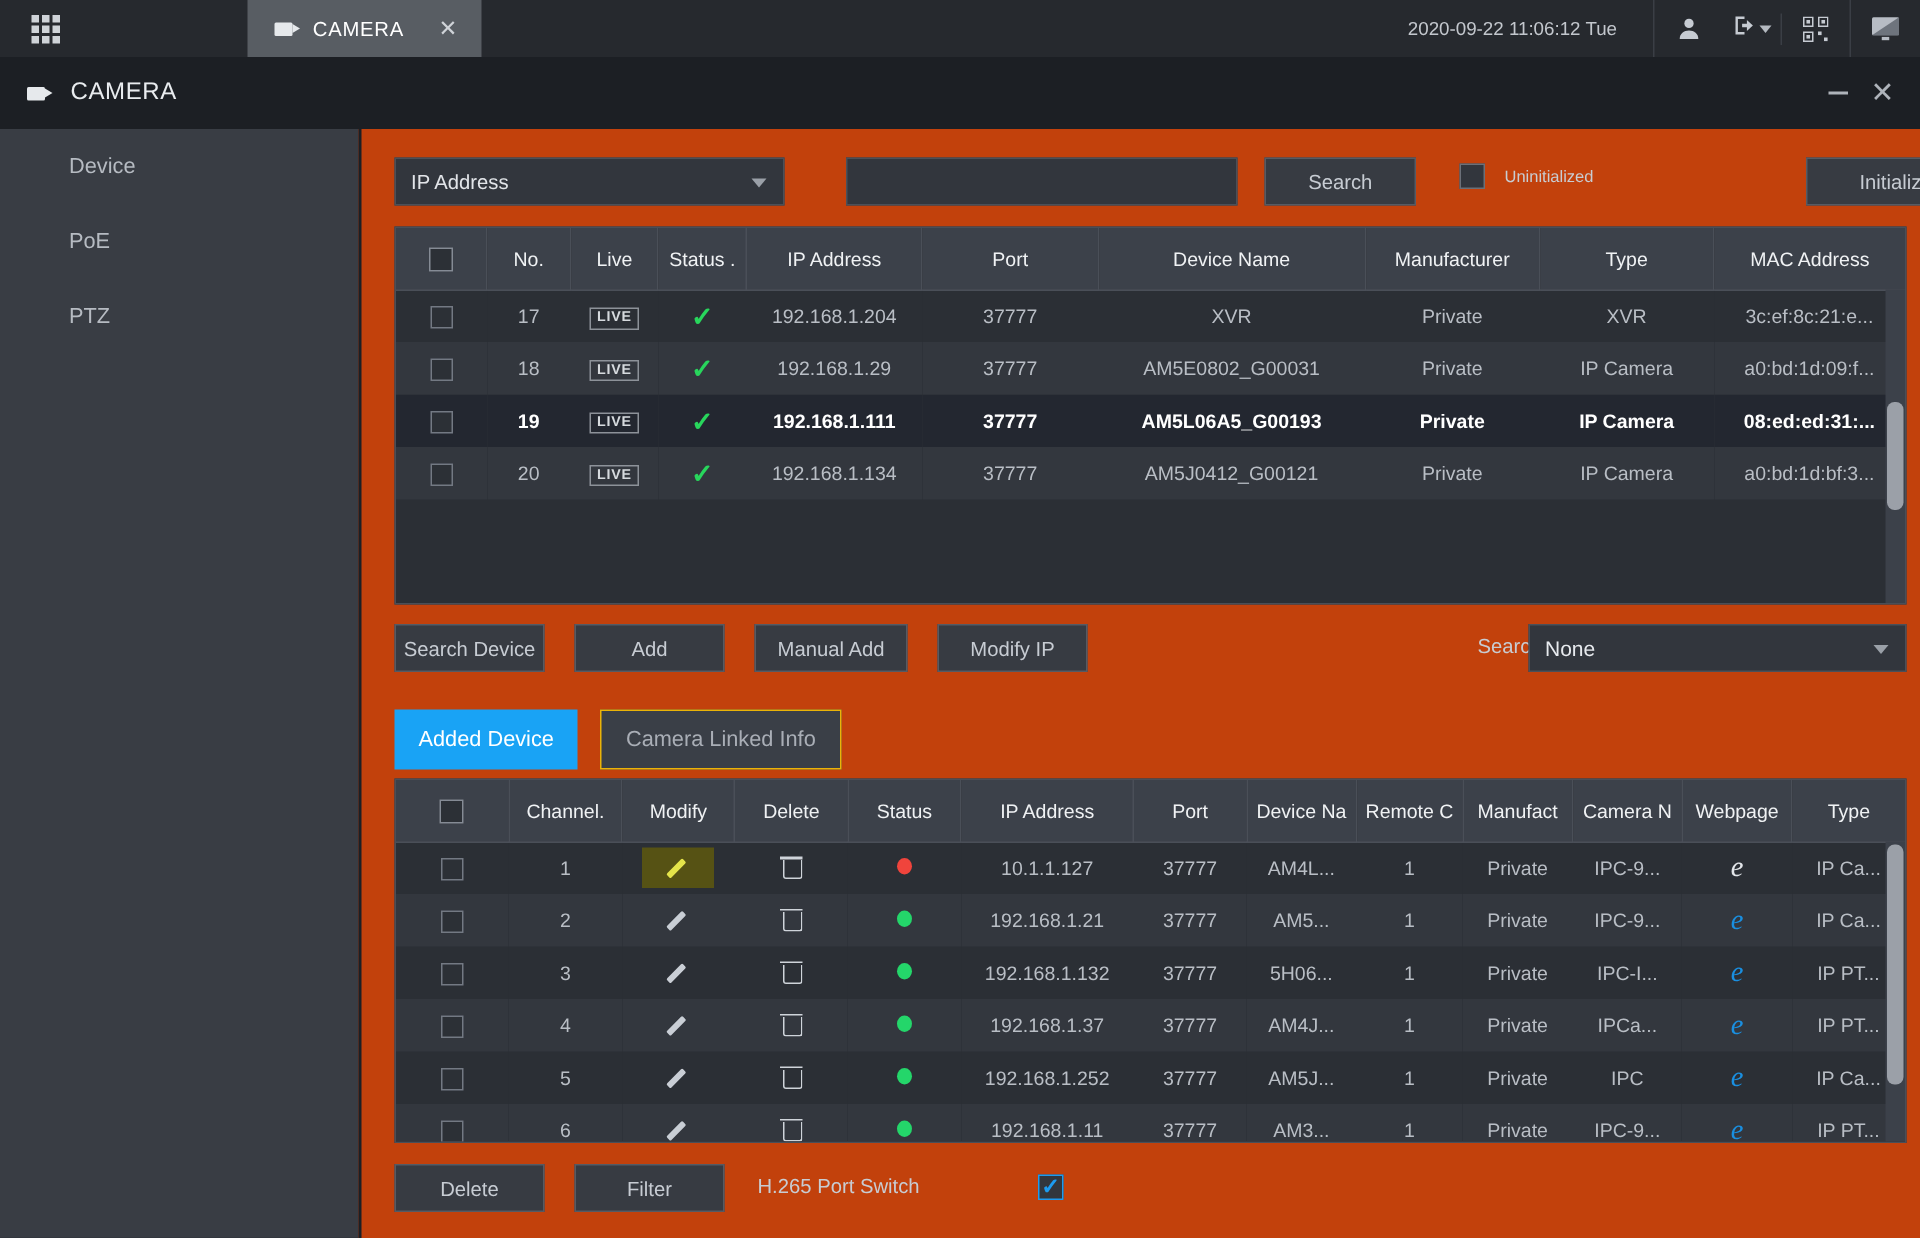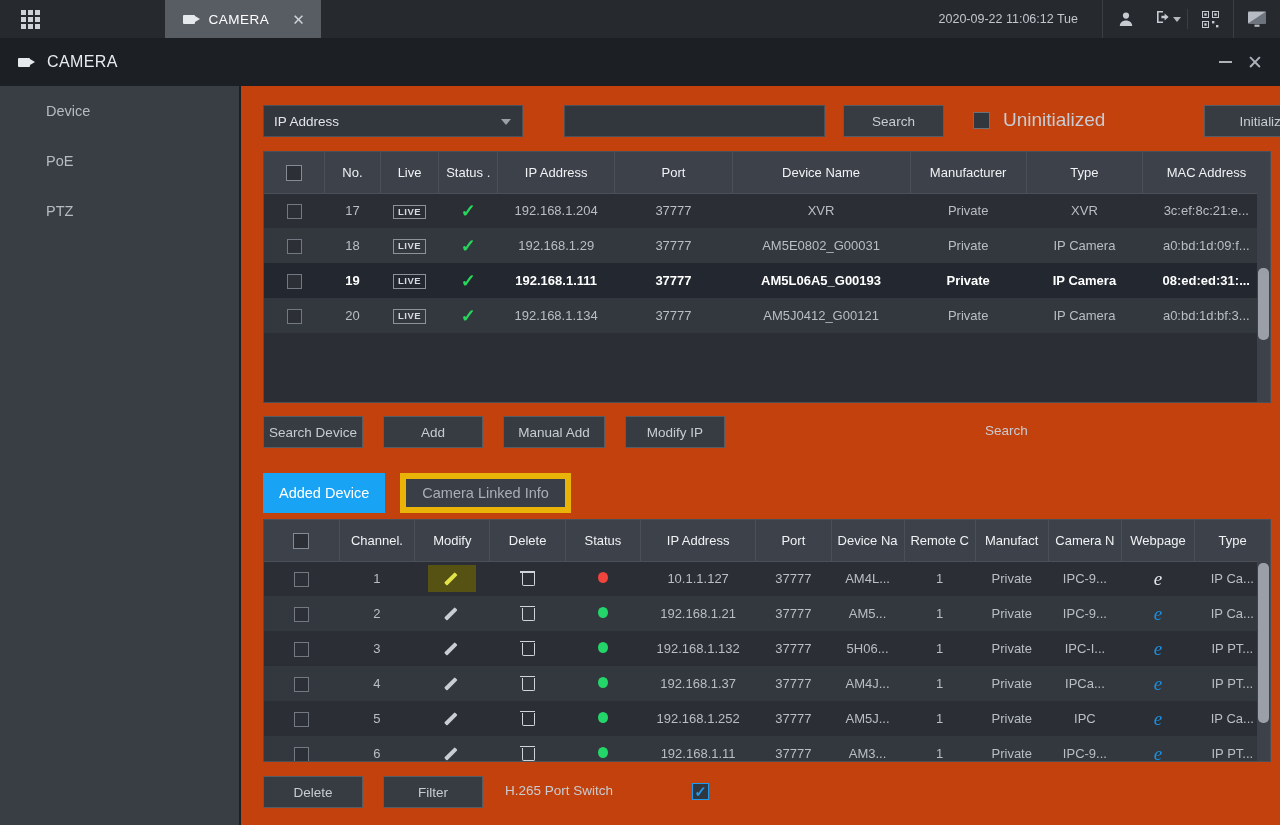--- a/index.html
+++ b/index.html
@@ -118,21 +118,21 @@
   .btn-search { position: absolute; left: 580px; top: 0; width: 101px; height: 32px; }
   .chk-wrap { position: absolute; left: 710px; top: 4px; display: flex; align-items: center; gap: 13px; cursor: pointer; }
   .chkbox {
     width: 17px; height: 17px; background: #32363d; border: 1px solid #6b7079;
     display: flex; align-items: center; justify-content: center;
   }
   .chkbox.checked { border-color: #1d9bf0; }
   .chkbox.checked::after {
     content: "✓"; color: #1d9bf0; font-size: 15px; line-height: 1; font-weight: bold;
   }
-  .chk-label { font-size: 19px; color: #c8ccd2; }
+  .chk-label { font-size: 11px; color: #c8ccd2; }
   .btn-init { position: absolute; left: 941px; top: 0; width: 120px; height: 32px; }
 
   
   .table-wrap {
     position: absolute; background: #2b2f35;
     border: 1px solid #4a4f58;
     overflow: hidden;
   }
   #table1 { left: 22px; top: 65px; width: 1008px; height: 252px; }
   #table2 { left: 22px; top: 433px; width: 1008px; height: 243px; }
@@ -222,21 +222,21 @@
     width:0;height:0;border-left:5px solid transparent;border-right:5px solid transparent;border-top:6px solid #9aa0a8;
   }
 
   
   .tabrow { position: absolute; left: 22px; top: 387px; height: 40px; display: flex; gap: 15px; }
   .tab {
     height: 40px; display: flex; align-items: center; justify-content: center;
     font-size: 14.5px; padding: 0 16px; cursor: pointer;
   }
   .tab.active { background: #19a3f5; color: #ffffff; }
-  .tab.inactive { background: #3a3f47; color: #a9aeb6; border: 6px solid #eab308; text-align: right; }
+  .tab.inactive { background: #3a3f47; color: #a9aeb6; border: 1px solid #eab308; text-align: right; }
 
   
   .botrow { position: absolute; left: 22px; top: 690px; width: 1008px; height: 32px; }
   .btn-del { position: absolute; left: 0; top: 0; width: 100px; height: 32px; }
   .btn-ref { position: absolute; left: 120px; top: 0; width: 100px; height: 32px; }
   .h265-label { position: absolute; left: 242px; top: 7px; font-size: 13.5px; color: #c8ccd2; }
   .h265-chk { position: absolute; left: 429px; top: 7px; }
 </style>
 </head>
 <body>
@@ -440,20 +440,24 @@
     <div class="btn btn-add">
       <span>Add</span>
     </div>
     <div class="btn btn-ma">
       <span>Manual Add</span>
     </div>
     <div class="btn btn-mip">
       <span>Modify IP</span>
     </div>
     <span class="filter-label">Search</span>
+    <div class="filter-sel">
+      <span>None</span>
+      <span class="sel-caret"></span>
+    </div>
   </div>
 
   <div class="tabrow">
     <div class="tab active">
       <span>Added Device</span>
     </div>
     <div class="tab inactive">
       <span>Camera Linked Info</span>
     </div>
   </div>

